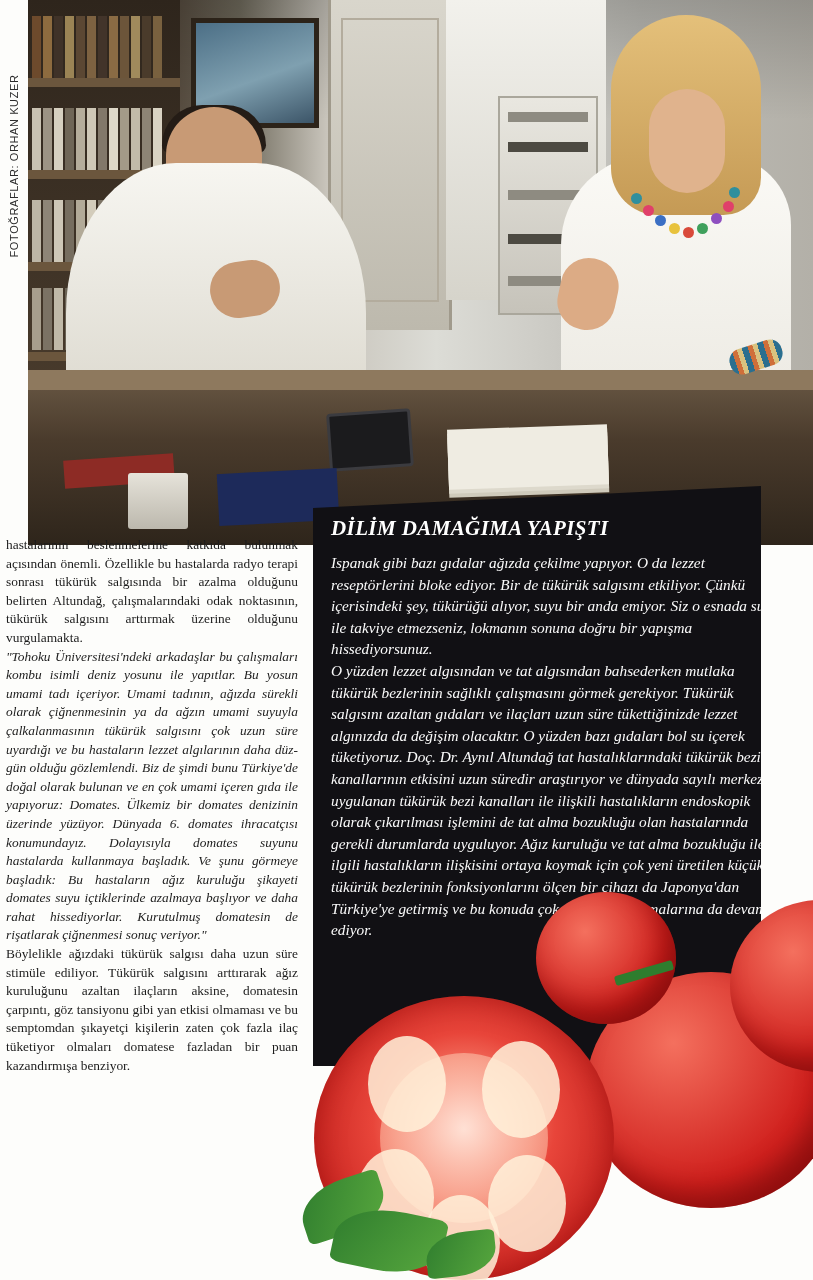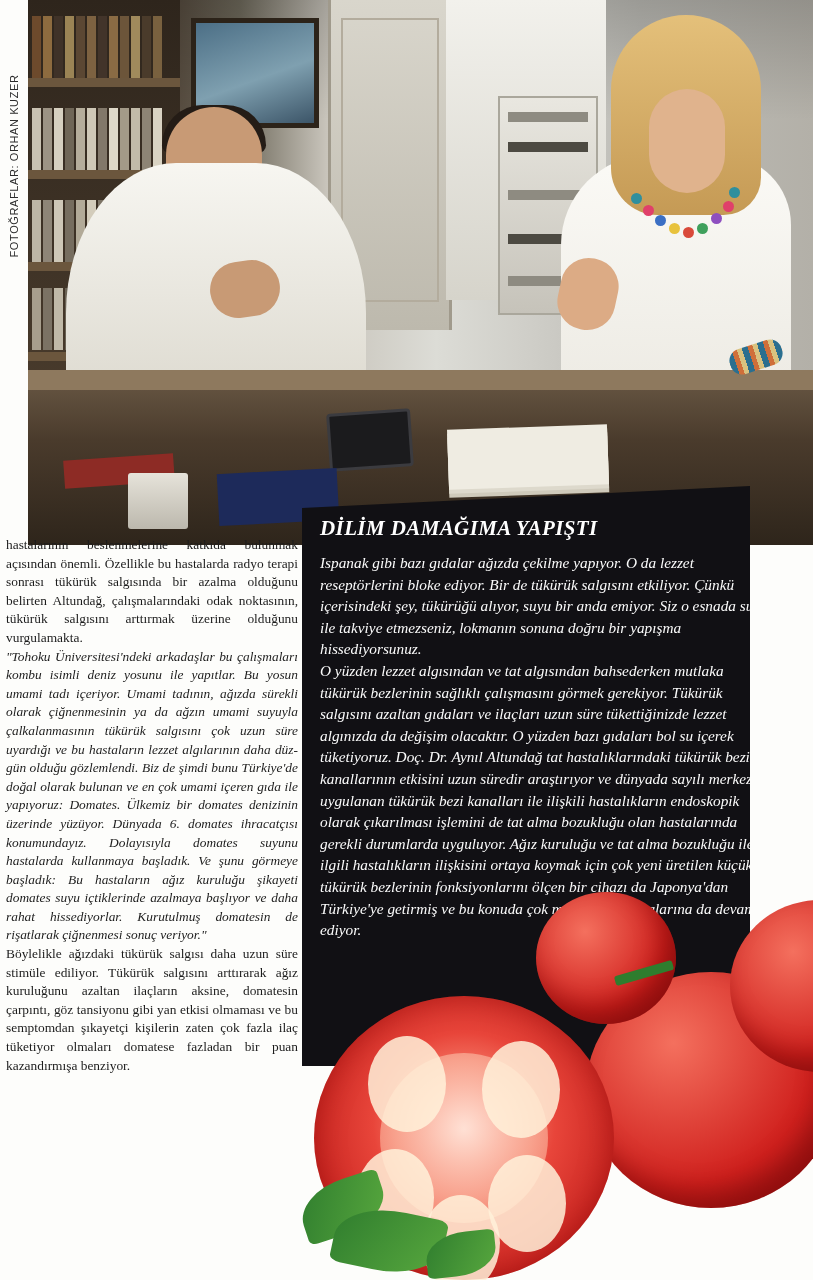--- a/index.html
+++ b/index.html
@@ -271,21 +271,21 @@
     font-size: 13.4px;
     line-height: 18.6px;
     text-align: justify;
   }
   .left-col p { margin: 0 0 0 0; }
   .left-col .ital { font-style: italic; }
 
   
   .dark-box {
     position: absolute;
-    left: 302px;
+    left: 313px;
     top: 486px;
     width: 448px;
     height: 580px;
     background: #111014;
     color: #ffffff;
     overflow: hidden;
     clip-path: polygon(0 22px, 100% 0, 100% 100%, 0 100%);
   }
   .dark-title {
     position: absolute;

